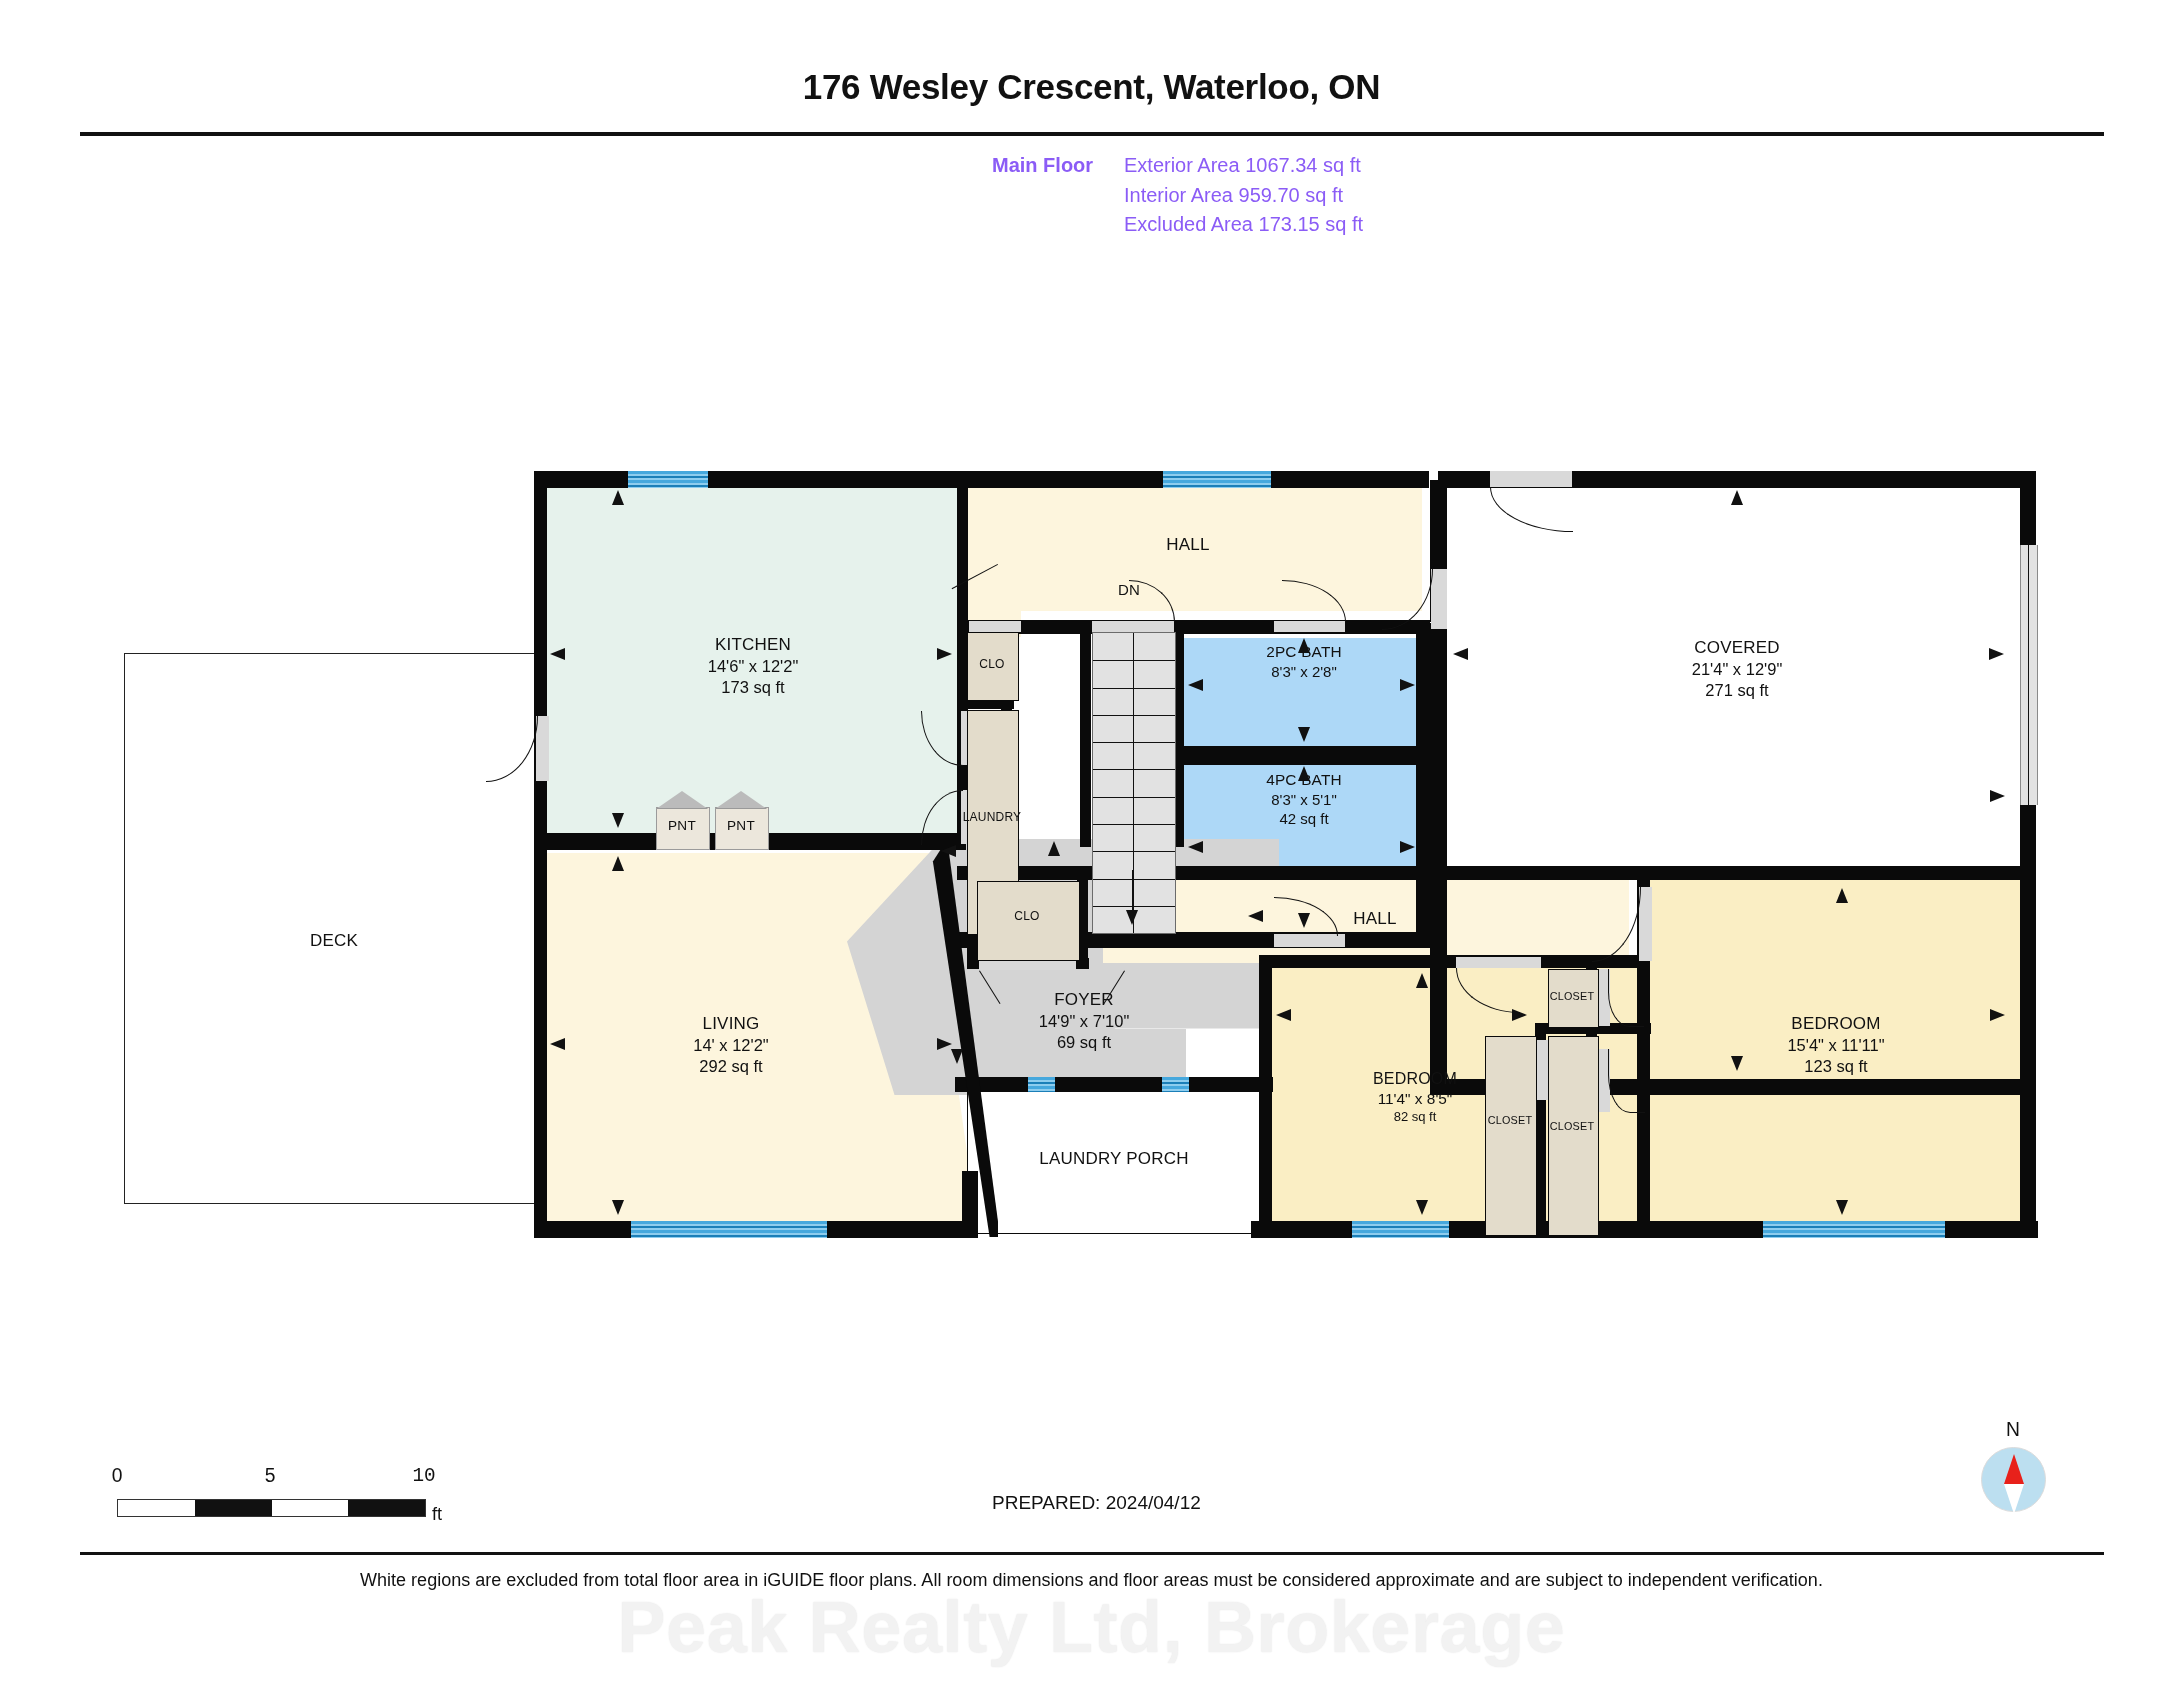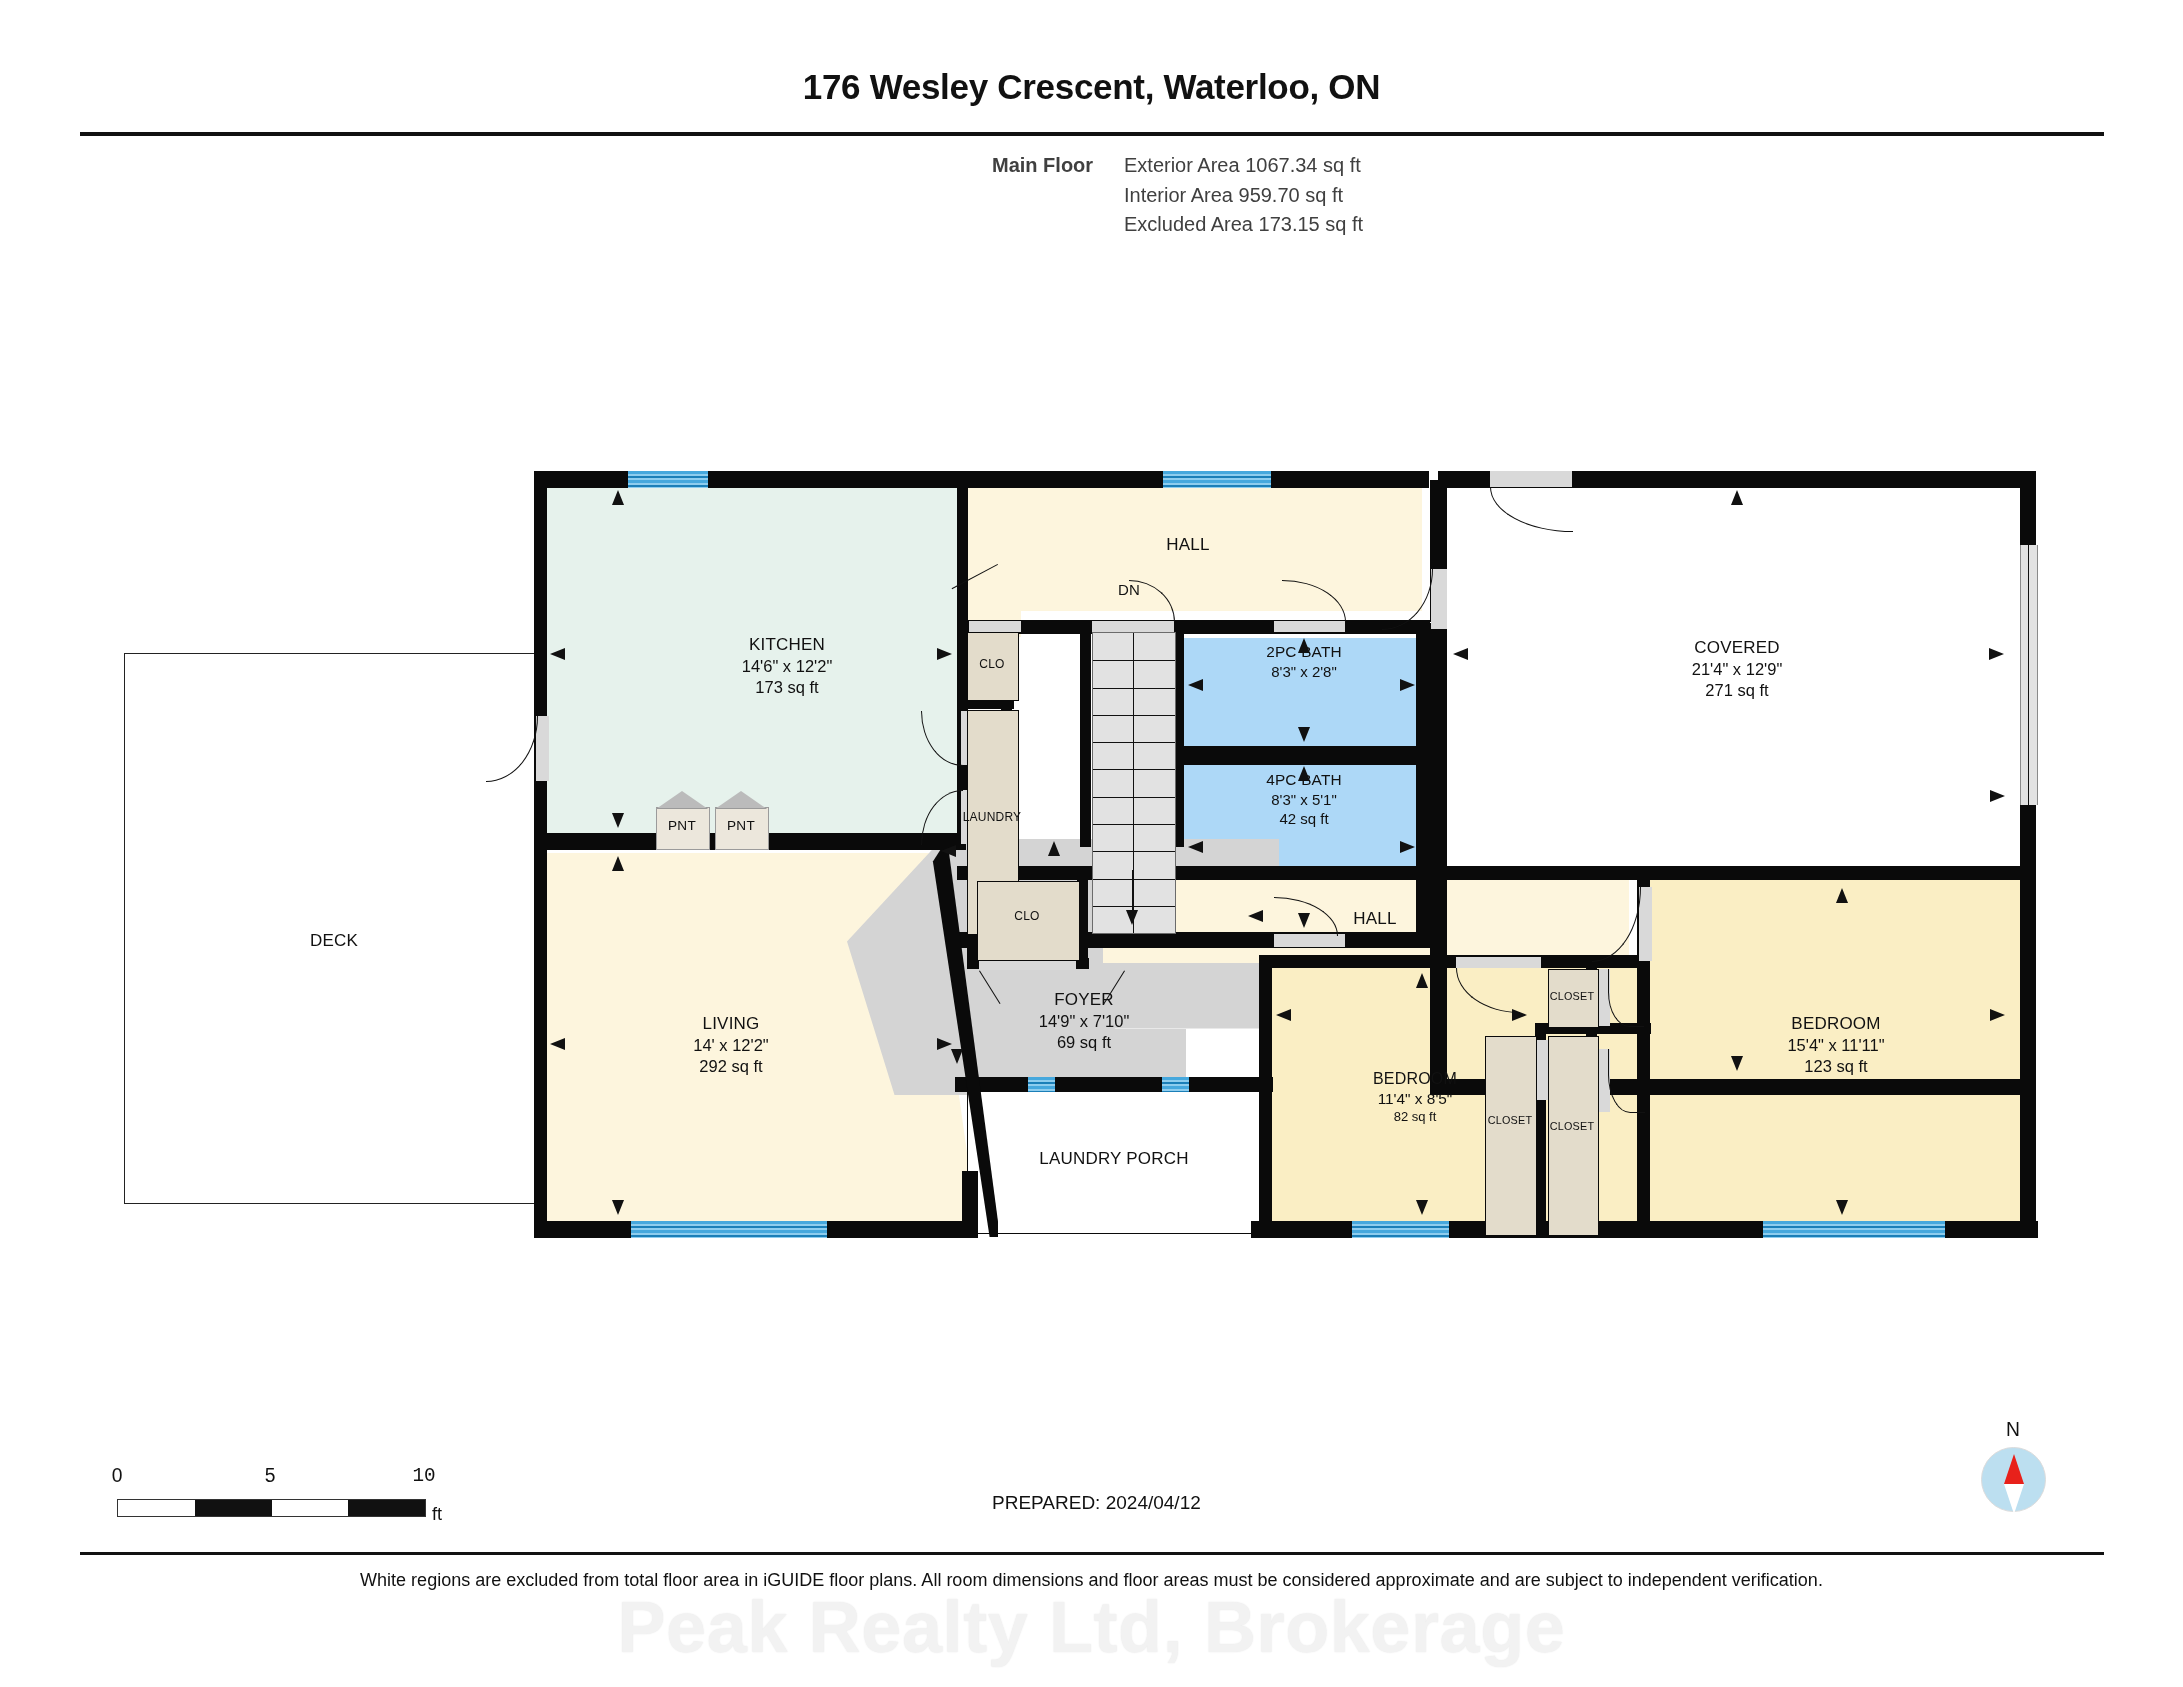--- a/index.html
+++ b/index.html
@@ -3,21 +3,21 @@
 <meta charset="utf-8">
 <style>
   html,body{margin:0;padding:0;background:#fff;}
   body{width:2183px;height:1687px;font-family:"Liberation Sans",sans-serif;position:relative;overflow:hidden;}
 
   
   #page-title{position:absolute;left:0;top:67px;width:2183px;text-align:center;
     font-size:35px;font-weight:bold;color:#111;letter-spacing:-0.3px;}
   #title-rule{position:absolute;left:80px;top:132px;width:2024px;height:4px;background:#111;}
 
-  #summary{position:absolute;left:992px;top:151px;font-size:20px;color:#404040;line-height:1.48;}
+  #summary{position:absolute;left:992px;top:151px;font-size:20px;color:#8b5cf6;line-height:1.48;}
   #summary .row{display:flex;}
   #summary .lab{font-weight:bold;width:132px;}
 
   
   #plan{position:absolute;left:0;top:0;width:2183px;height:1687px;}
   .wall{position:absolute;background:#0a0a0a;}
   .room{position:absolute;}
   .lbl{position:absolute;text-align:center;color:#111;line-height:1.28;white-space:nowrap;}
   .lbl .nm{font-size:17px;letter-spacing:0.2px;}
   .lbl .dim{font-size:16.5px;}
@@ -291,21 +291,21 @@
     <div class="tread" style="top:218px;"></div>
     <div class="tread" style="top:246px;"></div>
     <div class="tread" style="top:273px;"></div>
   </div>
   <div style="position:absolute;left:1132px;top:870px;width:0;height:45px;border-left:1.7px solid #111;"></div>
   <div class="arrowD" style="left:1126px;top:910px;"></div>
   <div class="lbl tiny" style="left:1129px;top:580px;transform:translateX(-50%);">
     <div class="nm" style="font-size:15px">DN</div>
   </div>
 
-  <div class="lbl" style="left:787px;top:634px;transform:translateX(-50%);">
+  <div class="lbl" style="left:753px;top:634px;transform:translateX(-50%);">
     <div class="nm">KITCHEN</div>
     <div class="dim">14'6" x 12'2"</div>
     <div class="dim">173 sq ft</div>
   </div>
   <div class="lbl" style="left:1188px;top:534px;transform:translateX(-50%);">
     <div class="nm">HALL</div>
   </div>
   <div class="lbl" style="left:1304px;top:642px;transform:translateX(-50%);">
     <div class="nm" style="font-size:15.4px">2PC BATH</div>
     <div class="dim" style="font-size:15px">8'3" x 2'8"</div>

